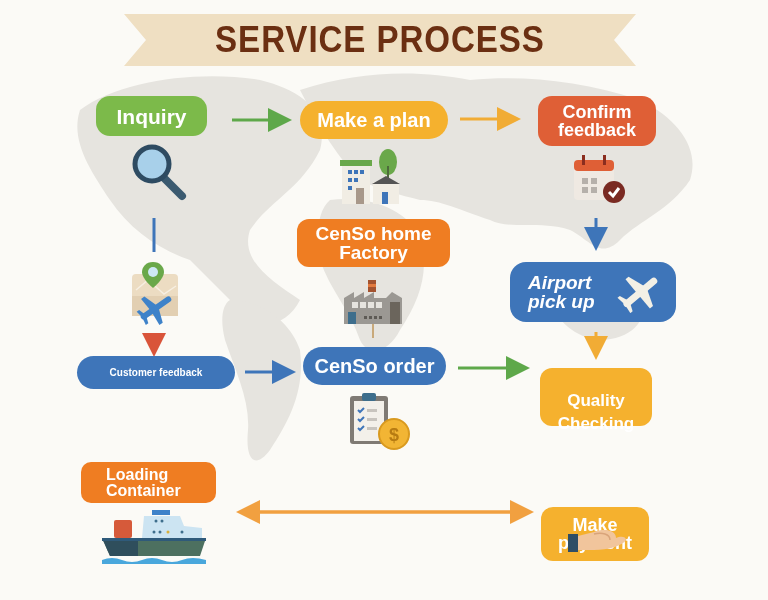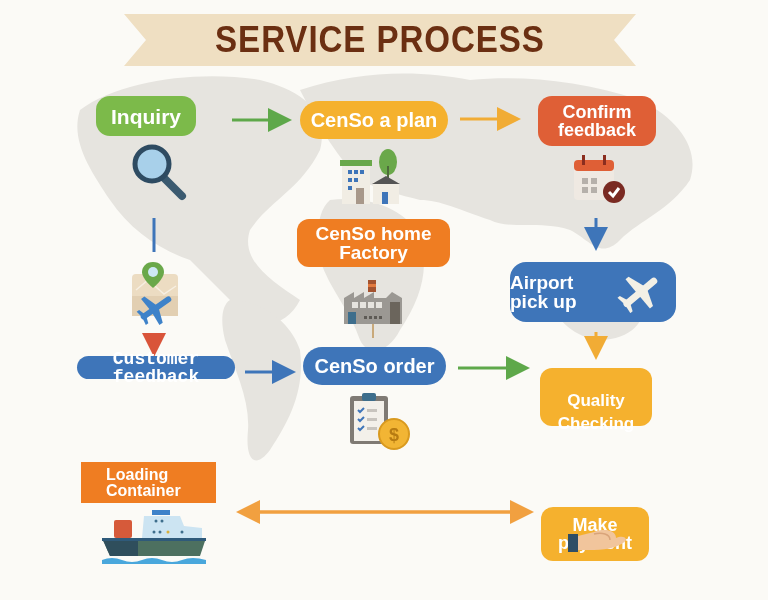--- a/index.html
+++ b/index.html
@@ -56,45 +56,45 @@
   <line x1="596" y1="218" x2="596" y2="245" stroke="#3e75b9" stroke-width="3" marker-end="url(#mb)"></line>
   <line x1="596" y1="332" x2="596" y2="354" stroke="#f1ac35" stroke-width="3" marker-end="url(#my)"></line>
   <line x1="154" y1="218" x2="154" y2="252" stroke="#3e75b9" stroke-width="3"></line>
   <line x1="154" y1="337" x2="154" y2="351" stroke="#d9543a" stroke-width="3" marker-end="url(#mr)"></line>
   <line x1="245" y1="372" x2="290" y2="372" stroke="#3e75b9" stroke-width="3" marker-end="url(#mb)"></line>
   <line x1="458" y1="368" x2="524" y2="368" stroke="#5ea84a" stroke-width="3" marker-end="url(#mg)"></line>
   <line x1="520" y1="512" x2="242" y2="512" stroke="#f1a040" stroke-width="3" marker-end="url(#mo)"></line>
   <line x1="250" y1="512" x2="528" y2="512" stroke="#f1a040" stroke-width="3" marker-end="url(#mo)"></line>
 </svg>
 
-<div class="node green" style="left:96px;top:96px;width:100px;height:40px;border-radius:14px;font-size:21px;">
+<div class="node green" style="left:96px;top:96px;width:111px;height:40px;border-radius:14px;font-size:21px;">
     <span>Inquiry</span>
   </div>
 <div class="node yellow" style="left:300px;top:101px;width:148px;height:38px;border-radius:19px;font-size:20px;">
-    <span>CenSo a plan</span>
+    <span>Make a plan</span>
   </div>
 <div class="node orange-red" style="left:538px;top:96px;width:118px;height:50px;border-radius:14px;font-size:18px;">
     <span style="display:block;width:100px;">Confirm feedback</span>
   </div>
 <div class="node orange" style="left:297px;top:219px;width:153px;height:48px;border-radius:12px;font-size:19px;">
     <span style="display:block;width:135px;">CenSo home Factory</span>
   </div>
-<div class="node blue" style="left:510px;top:262px;width:166px;height:60px;border-radius:16px;font-size:19px;justify-content:flex-start;">
+<div class="node blue" style="left:510px;top:262px;width:166px;height:60px;border-radius:16px;font-size:19px;justify-content:flex-start;padding-left:18px;font-style:italic;">
     <span style="display:block;width:80px;text-align:left;">Airport pick up</span>
   </div>
-<div class="node blue" style="left:77px;top:356px;width:158px;height:23px;border-radius:17px;font-size:18px;font-family:Liberation Mono, monospace;">
+<div class="node blue" style="left:77px;top:356px;width:158px;height:33px;border-radius:17px;font-size:10px;">
     <span>Customer feedback</span>
   </div>
 <div class="node blue" style="left:303px;top:347px;width:143px;height:38px;border-radius:19px;font-size:20px;">
     <span>CenSo order</span>
   </div>
 <div class="node yellow" style="left:540px;top:368px;width:112px;height:58px;border-radius:12px;font-size:17px;">
     <span style="display:block;width:80px;line-height:1.3;margin-top:31px;">Quality Checking</span>
   </div>
-<div class="node orange" style="left:81px;top:462px;width:135px;height:41px;border-radius:0;font-size:16px;">
+<div class="node orange" style="left:81px;top:462px;width:135px;height:41px;border-radius:10px;font-size:16px;">
     <span style="display:block;width:85px;text-align:left;">Loading Container</span>
   </div>
 <div class="node yellow" style="left:541px;top:471px;width:108px;height:54px;border-radius:12px;font-size:18px;margin-top:36px;">
     <span style="display:block;width:90px;">Make payment</span>
   </div>
 
 <svg class="icon" style="left:128px;top:142px;" width="62" height="62" viewBox="0 0 62 62">
   <line x1="36" y1="36" x2="54" y2="54" stroke="#3b5a70" stroke-width="8" stroke-linecap="round"></line>
   <circle cx="24" cy="22" r="17" fill="#a8d0ea" stroke="#2e4b62" stroke-width="5"></circle>
 </svg>

